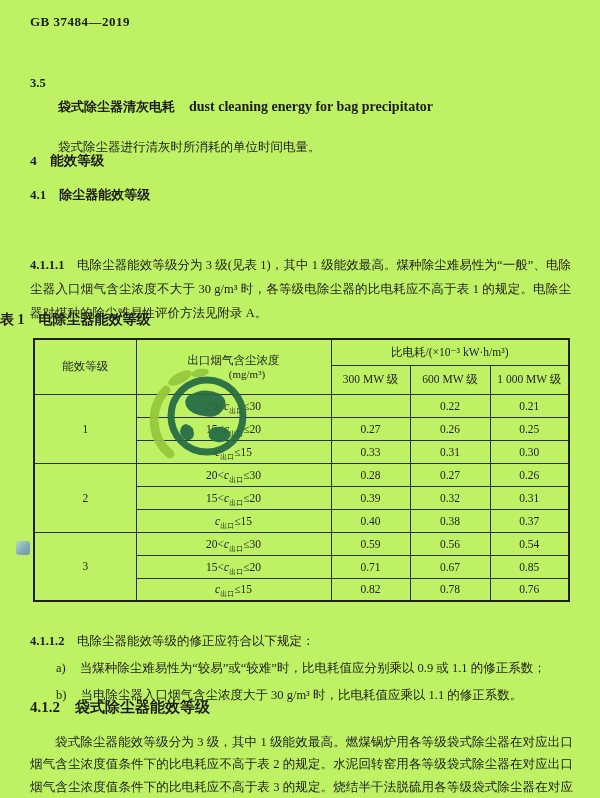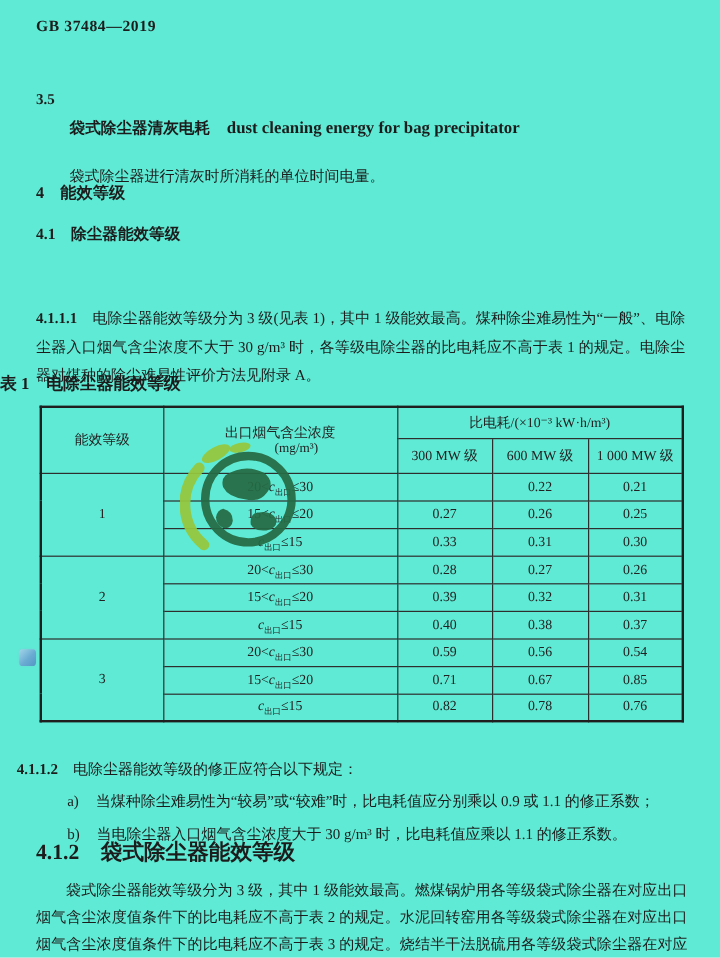--- a/index.html
+++ b/index.html
@@ -1,18 +1,18 @@
 <!DOCTYPE html>
 <html><head>
 <meta charset="utf-8">
 <style>
   html,body{margin:0;padding:0;background:#e8e8e8;}
   .page{
     position:relative;width:600px;height:798px;margin:0 auto;
-    background:#5eead4;overflow:hidden;
+    background:#bef264;overflow:hidden;
     font-family:"Liberation Serif","DejaVu Serif",serif;color:#1c1c1c;
   }
   .abs{position:absolute;}
   .bold{font-weight:bold;}
   .docnum{left:30px;top:14px;font-size:13px;font-weight:bold;letter-spacing:.5px;}
   .para{font-size:12.5px;line-height:24px;text-align:justify;}
   .one-line{white-space:nowrap;}
   .intro{left:30px;top:48px;width:540px;}
   .clause35{left:30px;top:76px;font-size:12.5px;font-weight:bold;}
   .termline{left:58px;top:98px;font-size:13px;}
@@ -26,25 +26,25 @@
   .tblwrap{left:33px;top:338px;}
   table{border-collapse:collapse;table-layout:fixed;border:2px solid #1f1f1f;}
   th,td{border:1px solid #2e2e2e;text-align:center;vertical-align:middle;
         font-size:11.5px;font-weight:normal;padding:0;color:#222;}
   thead tr.r1{height:26px;}
   thead tr.r2{height:29px;}
   tbody tr{height:23px;}
   .conc2{font-size:11px;padding-left:27px;}
   .sym{font-style:italic;}
   sub.subsc{font-size:7px;line-height:0;}
-  .p4112{left:14px;top:616px;width:541px;}
+  .p4112{left:30px;top:616px;width:541px;}
   .item{left:56px;width:515px;}
   .ia{top:643px;} .ib{top:670px;}
   .item .lab{margin-right:14px;}
-  .h412{left:30px;top:698px;font-size:18px;font-weight:bold;}
+  .h412{left:30px;top:698px;font-size:15px;font-weight:bold;}
   .p412{left:30px;top:718px;width:543px;text-indent:2em;line-height:22.5px;}
   
   .wm{opacity:.93;pointer-events:none;}
   .wm-cn{left:250px;top:370px;font-size:49px;font-weight:bold;letter-spacing:1px;
          font-family:"Liberation Sans","DejaVu Sans",sans-serif;}
   .wm-en{left:337px;top:417px;font-size:33px;font-weight:bold;letter-spacing:2px;
          font-family:"Liberation Serif",serif;}
   .note-icon{left:16px;top:541px;width:14px;height:14px;border-radius:3px;opacity:.75;
          background:linear-gradient(135deg,#b9d0ee 0%,#6e96d2 55%,#4f7bbf 100%);
          box-shadow:0 0 1px #9fb6d8;}

